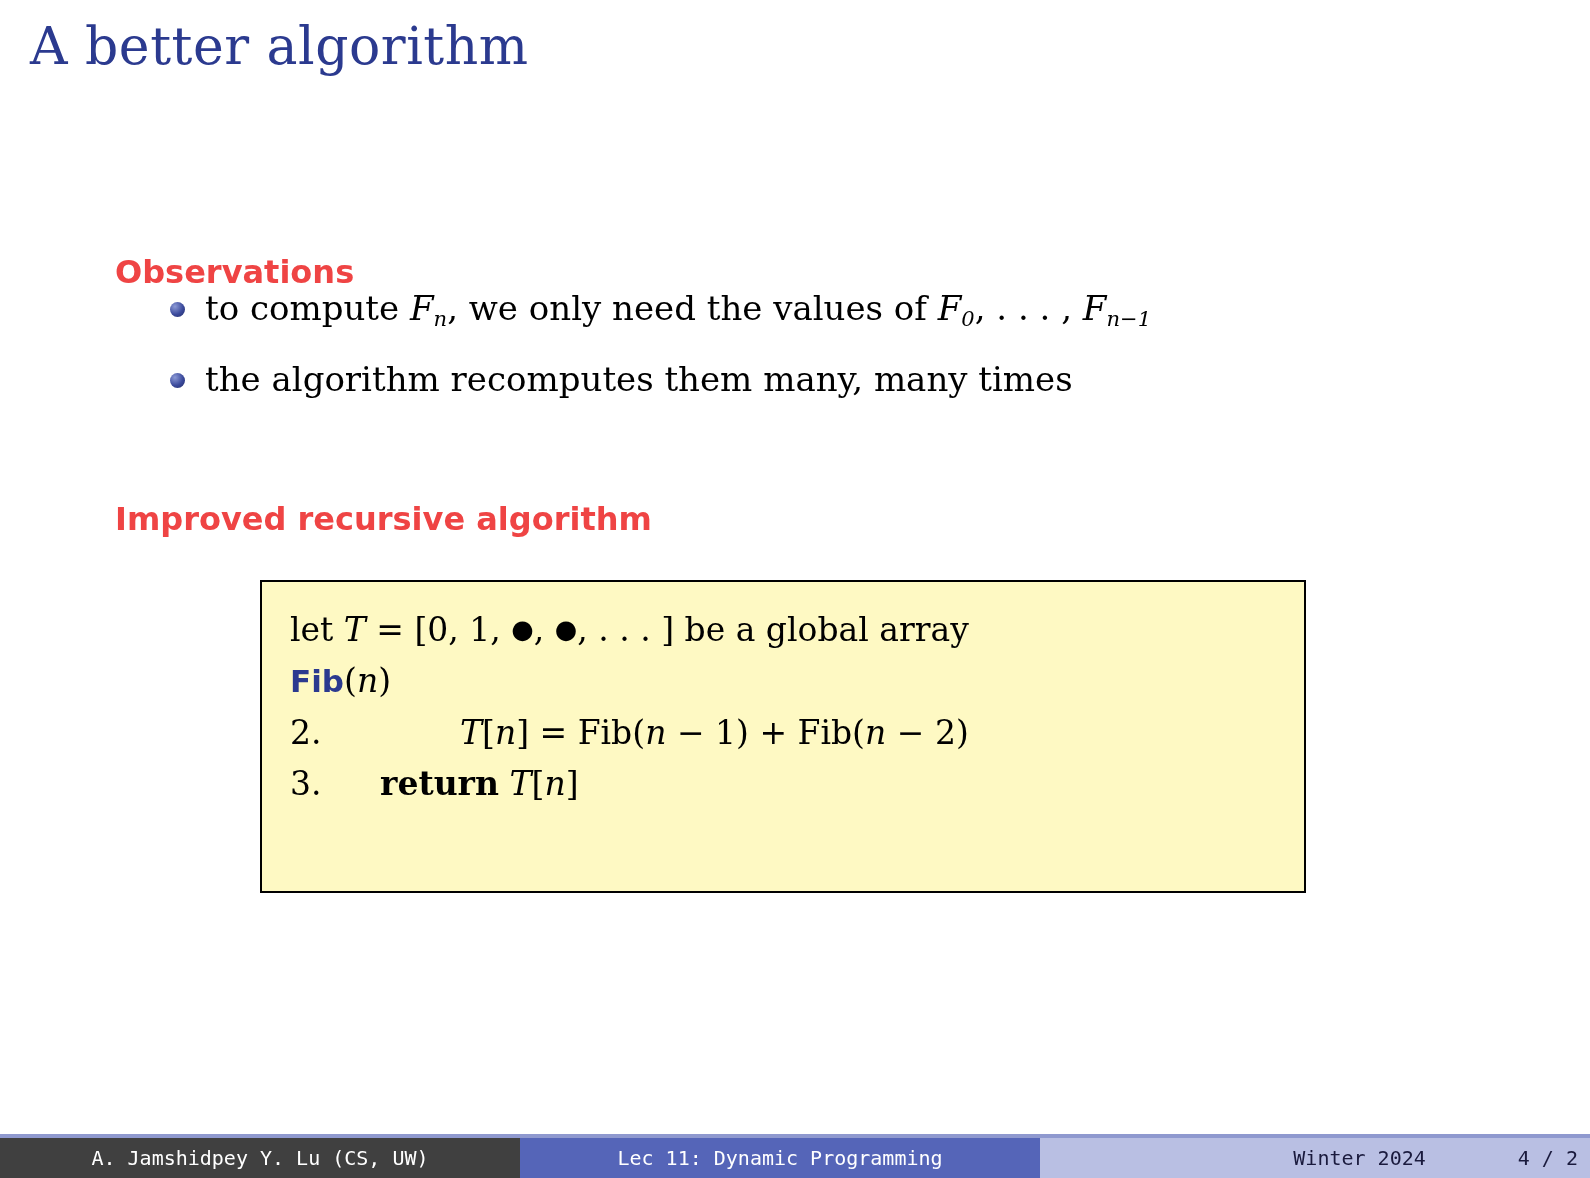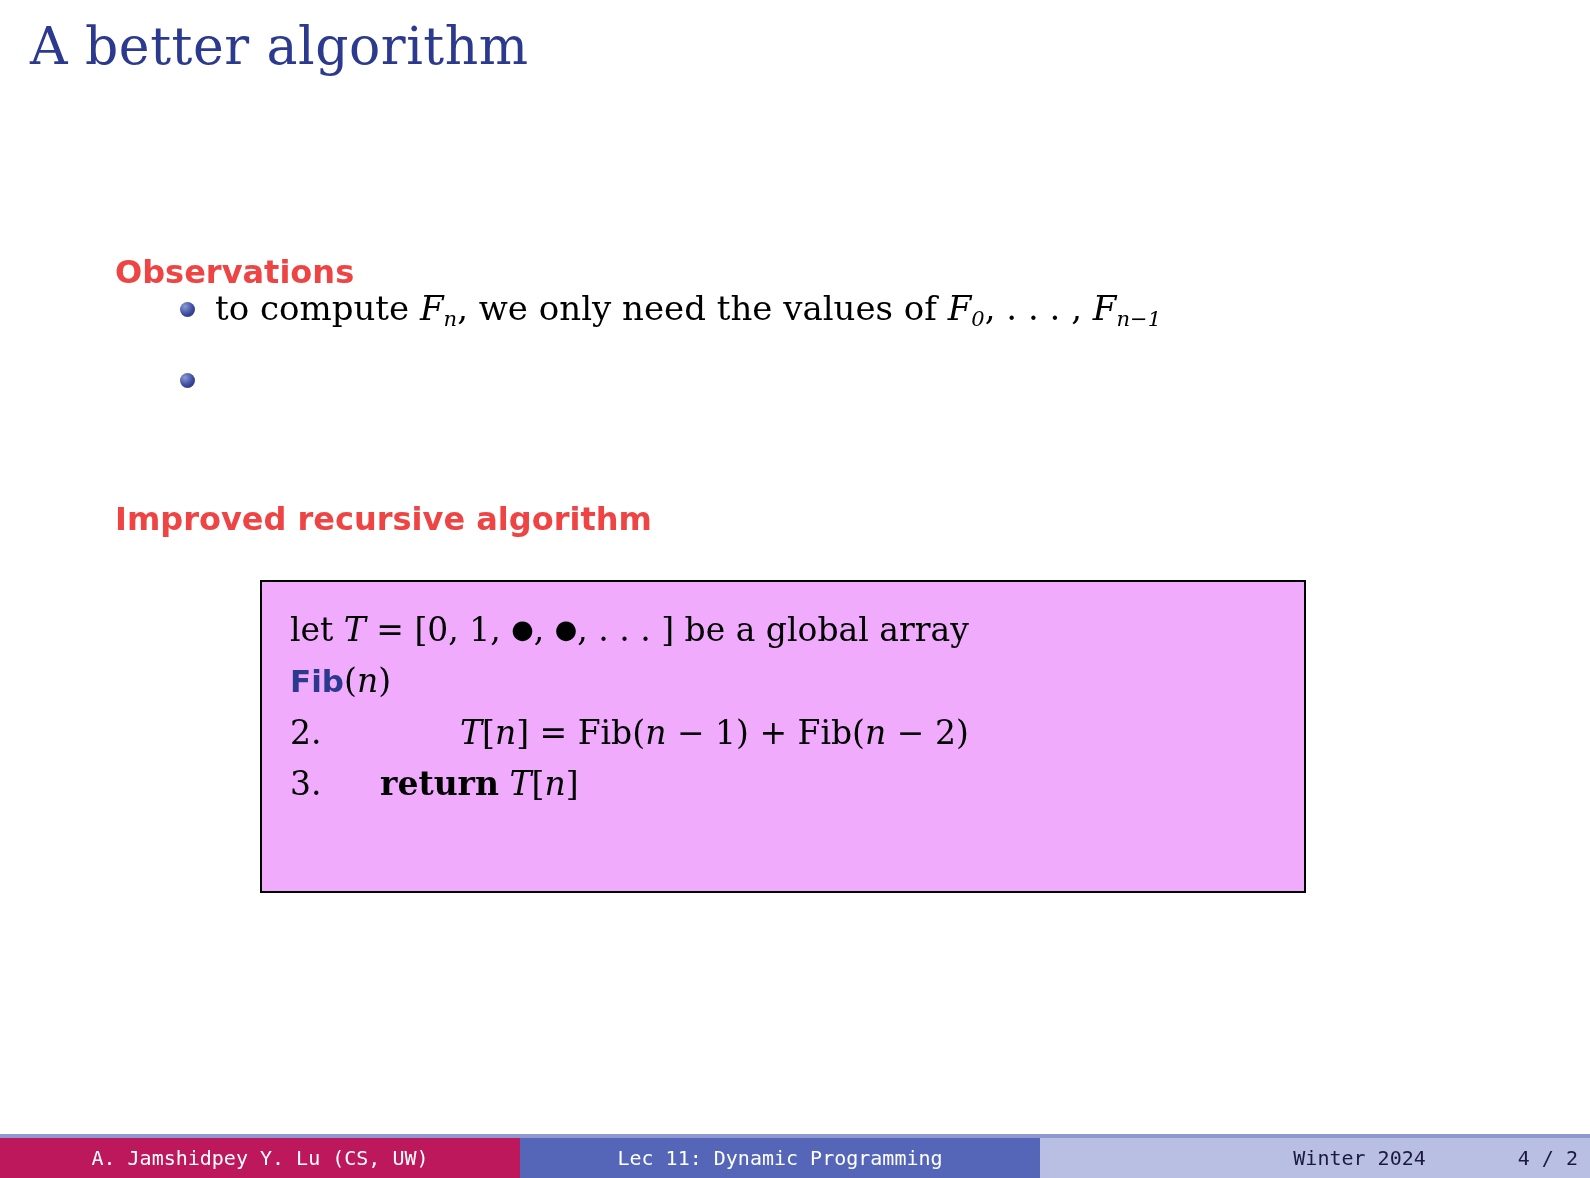--- a/index.html
+++ b/index.html
@@ -36,21 +36,21 @@
     font-size: 32px;
     margin-top: 28px;
   }
   #observations-heading {
     position: absolute;
     left: 115px;
     top: 225px;
   }
   .bullet-list {
     position: absolute;
-    left: 170px;
+    left: 160px;
     top: 288px;
     list-style: none;
     margin: 0;
     padding: 0;
   }
   .bullet-item {
     position: relative;
     padding-left: 45px;
     font-family: "DejaVu Serif", serif;
     font-size: 34px;
@@ -74,21 +74,21 @@
     left: 115px;
     top: 472px;
   }
   .algo-box {
     position: absolute;
     left: 260px;
     top: 580px;
     width: 1046px;
     height: 313px;
     border: 2px solid #000000;
-    background: #f0abfc;
+    background: #fef9c3;
     box-sizing: border-box;
   }
   .algo-inner {
     padding: 22px 0 0 28px;
     font-family: "DejaVu Serif", serif;
     font-size: 33px;
     color: #000;
     line-height: 1.56;
   }
   .algo-line {
@@ -137,21 +137,21 @@
   }
   .footer-seg {
     display: flex;
     align-items: center;
     justify-content: center;
     color: #ffffff;
     white-space: nowrap;
   }
   .seg-authors {
     width: 520px;
-    background: #be185d;
+    background: #404040;
   }
   .seg-lecture {
     width: 520px;
     background: #5565b8;
     text-align: center;
   }
   .seg-right {
     flex: 1;
     background: #b9bfe3;
     color: #1a1a3d;
@@ -179,20 +179,21 @@
 
   <div class="block-heading" id="observations-heading">Observations</div>
 
   <ul class="bullet-list">
     <li class="bullet-item">
       <span class="bullet-dot"></span>
       <span>to compute <i class="math">F<sub>n</sub></i>, we only need the values of <i class="math">F<sub>0</sub></i>, . . . , <i class="math">F<sub>n−1</sub></i></span>
     </li>
     <li class="bullet-item">
       <span class="bullet-dot"></span>
+      <span>the algorithm recomputes them many, many times</span>
     </li>
   </ul>
 
   <div class="block-heading" id="improved-heading">Improved recursive algorithm</div>
 
   <div class="algo-box">
     <div class="algo-inner">
       <div class="algo-line">
         let <i class="math">T</i> = [0, 1, <span class="opdot">●</span>, <span class="opdot">●</span>, . . . ] be a global array
       </div>

